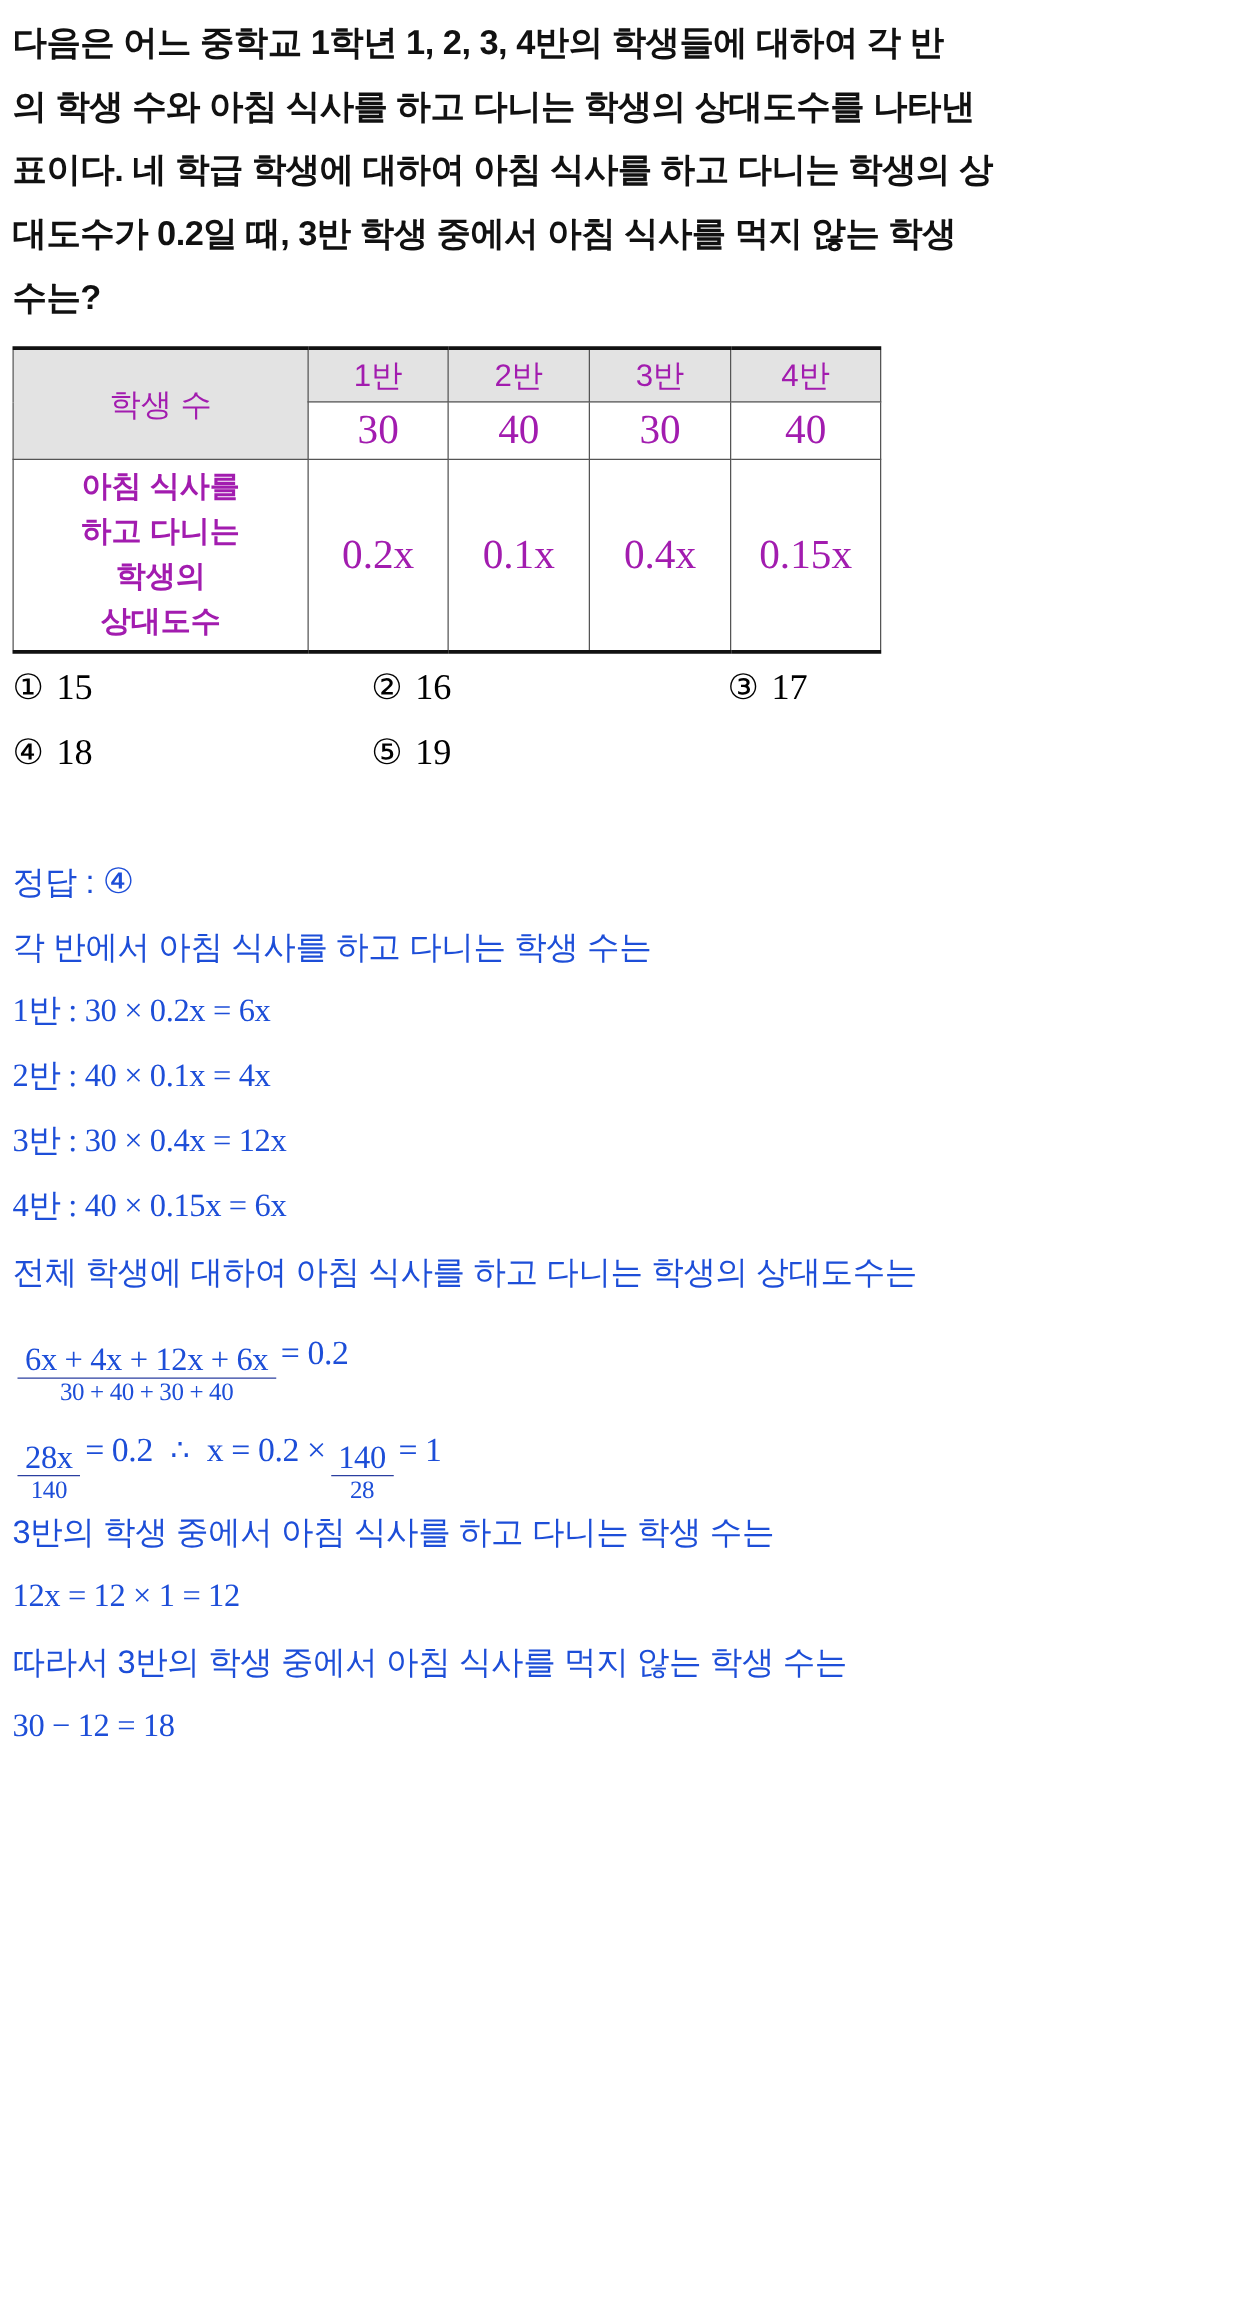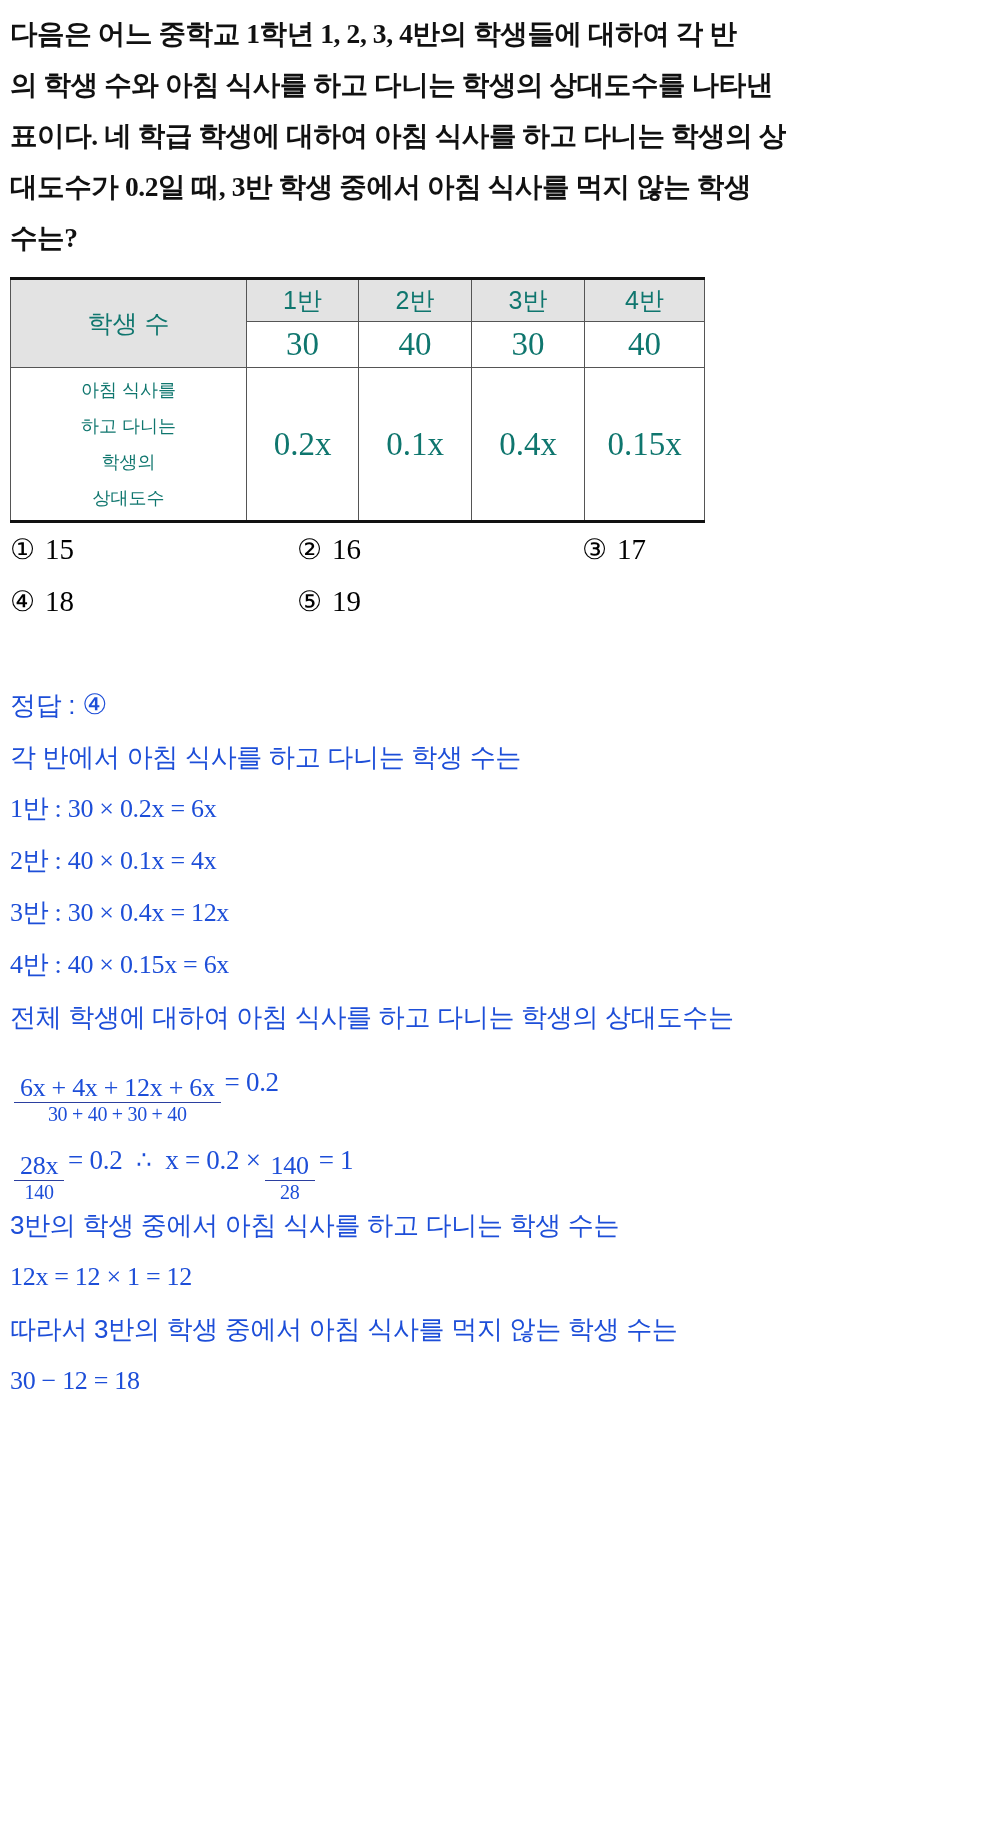--- a/index.html
+++ b/index.html
@@ -15,56 +15,56 @@
   }
   .page {
     width: 993px;
     box-sizing: border-box;
     padding: 8px 12px 20px 10px;
     position: relative;
   }
 
   
   .stem {
-    font-family: Liberation Serif, serif;
+    font-family: Liberation Sans, sans-serif;
     font-weight: bold;
     font-size: 27.5px;
     line-height: 51px;
     letter-spacing: -0.4px;
     color: #111;
   }
 
   
   .tbl-wrap { margin-top: 14px; }
   table.data {
     border-collapse: collapse;
     width: 690px;
     table-layout: fixed;
     font-family: "Liberation Sans", sans-serif;
     font-size: 25px;
-    color: #0f766e;
+    color: #a21caf;
   }
   table.data td {
     border: 1px solid #555;
     text-align: center;
     vertical-align: middle;
     padding: 4px 2px;
   }
   table.data tr.top td { border-top: 3px solid #111; }
   table.data tr.bottom td { border-bottom: 3px solid #111; }
   .hdr-cell {
     background: #e3e3e3;
     font-size: 25px;
   }
   .num {
     font-family: "Liberation Serif", serif;
     font-size: 33px;
   }
   .it { }
-  .multiline { line-height: 36px; font-size: 18px; }
+  .multiline { line-height: 36px; font-size: 24px; font-weight: bold; }
 
   col.c0 { width: 236px; }
   col.c1 { width: 112px; }
   col.c2 { width: 113px; }
   col.c3 { width: 113px; }
   col.c4 { width: 120px; }
 
   
   .choices {
     margin-top: 10px;

